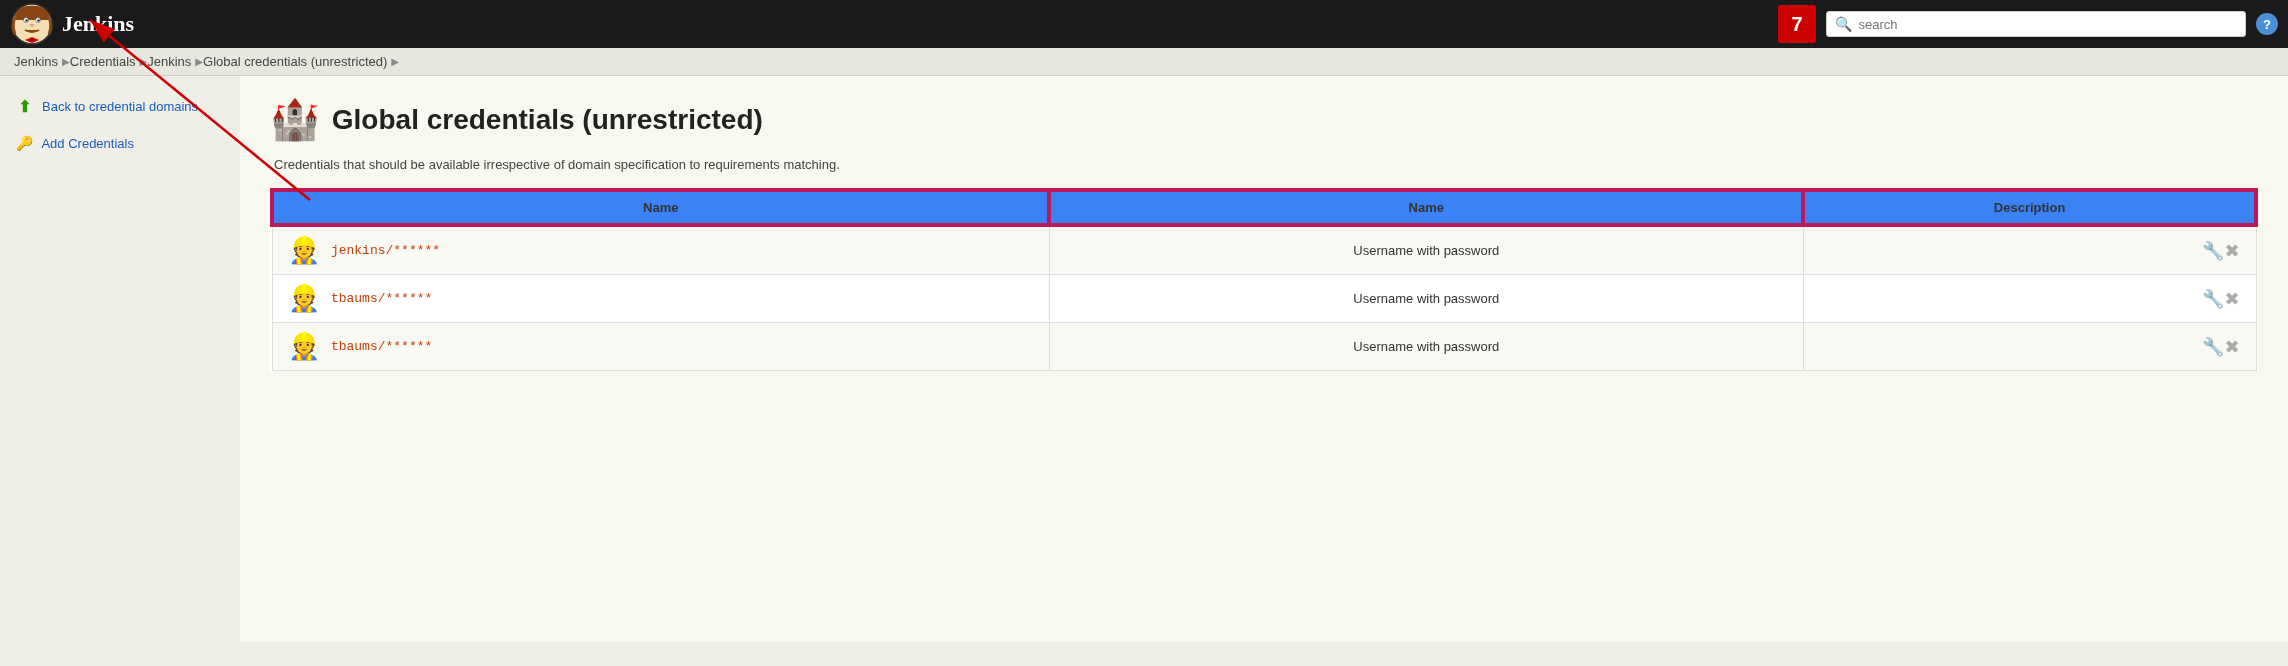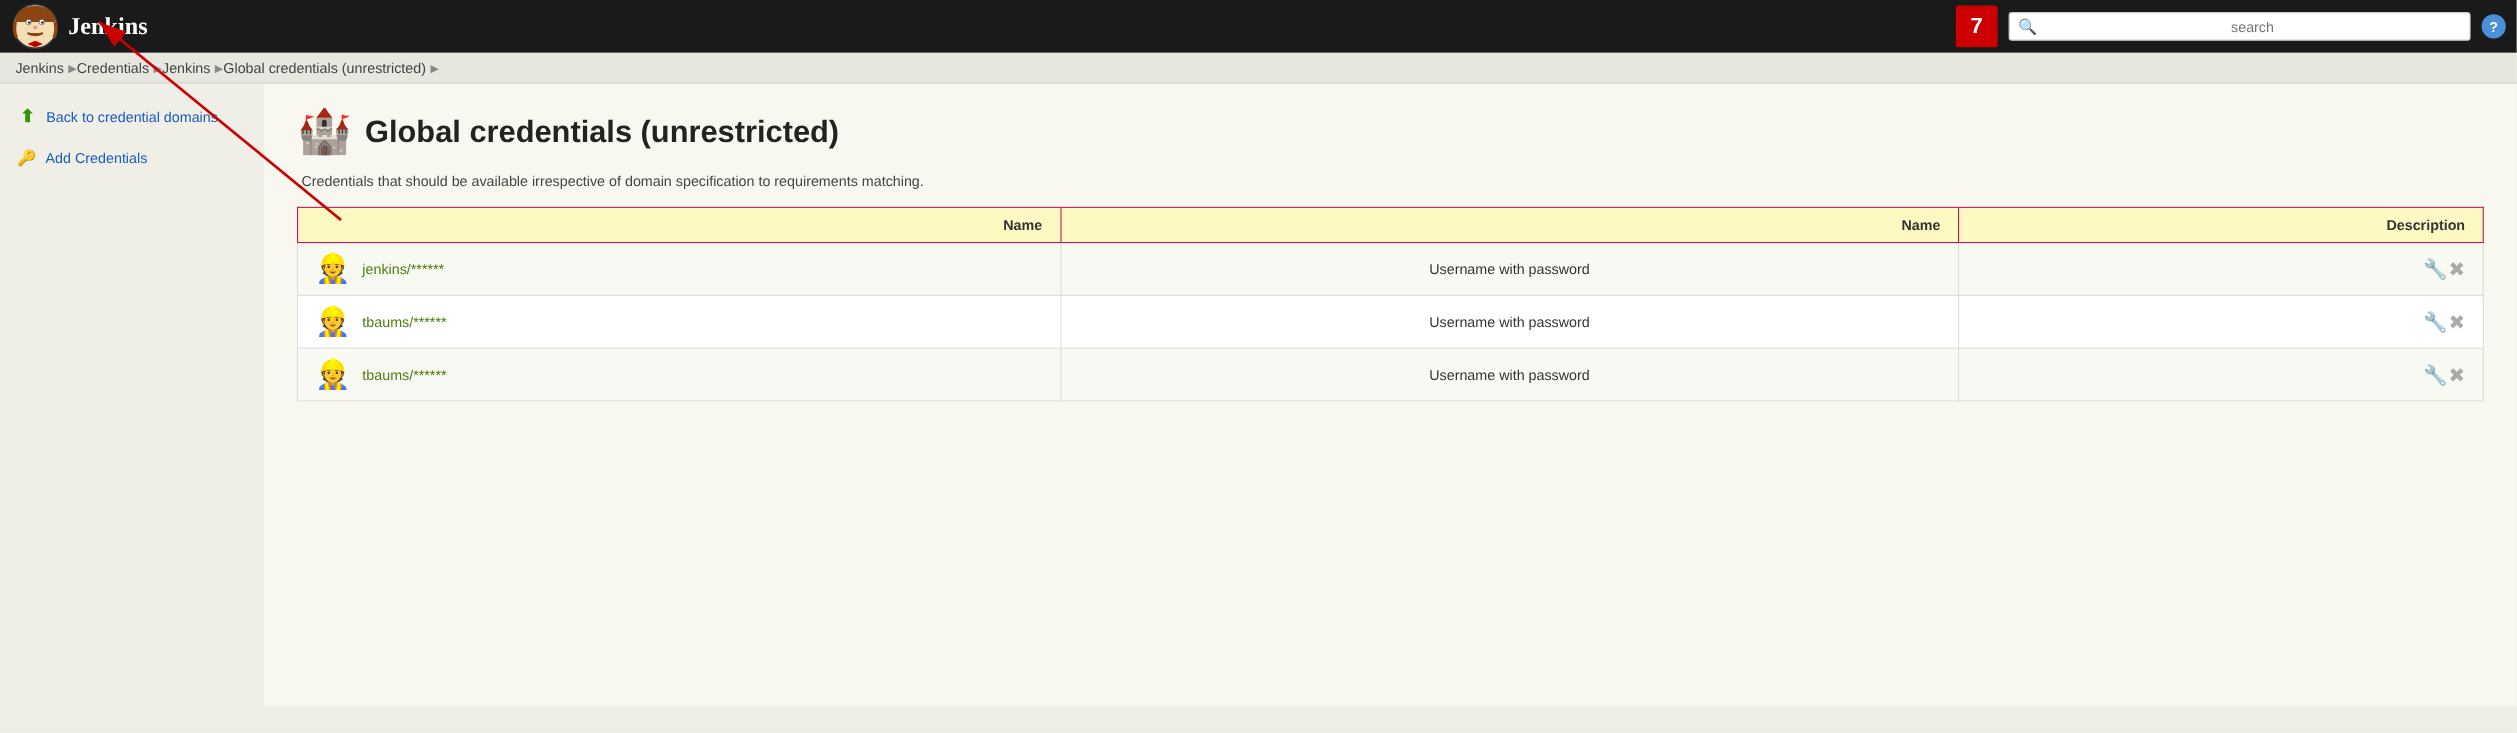--- a/index.html
+++ b/index.html
@@ -52,21 +52,20 @@
       padding: 4px 8px;
       width: 420px;
       gap: 6px;
     }
     #search-input {
       border: none;
       outline: none;
       font-size: 13px;
       width: 100%;
       color: #4c1d95;
-      text-align: center;
     }
     #help-icon-btn {
       width: 22px;
       height: 22px;
       background: #4a90d9;
       border-radius: 50%;
       color: white;
       font-weight: bold;
       font-size: 13px;
       display: flex;
@@ -169,48 +168,49 @@
     }
 
     
     #credentials-table {
       border-collapse: collapse;
       width: 100%;
       background: white;
       border: 1px solid #ccc;
     }
     #credentials-table th {
-      background: #fef9c3;
+      background: #3b82f6;
       font-weight: bold;
       font-size: 13px;
       padding: 8px 16px;
-      text-align: right;
-      border: 1px solid #be185d;
+      text-align: center;
+      border: 4px solid #be185d;
     }
     #credentials-table td {
       padding: 8px 16px;
       border: 1px solid #ddd;
       font-size: 13px;
       vertical-align: middle;
     }
     #credentials-table tr:nth-child(odd) td {
       background: #f9f9f3;
     }
     #credentials-table tr:nth-child(even) td {
       background: #ffffff;
     }
 
     .cred-name-cell {
       display: flex;
       align-items: center;
       gap: 10px;
     }
     .cred-link {
-      color: #4d7c0f;
+      color: #c2410c;
       text-decoration: none;
+      font-family: Liberation Mono, monospace;
     }
 
     
     .wrench-icon {
       color: #888;
       font-size: 18px;
       opacity: 0.7;
     }
 
     

